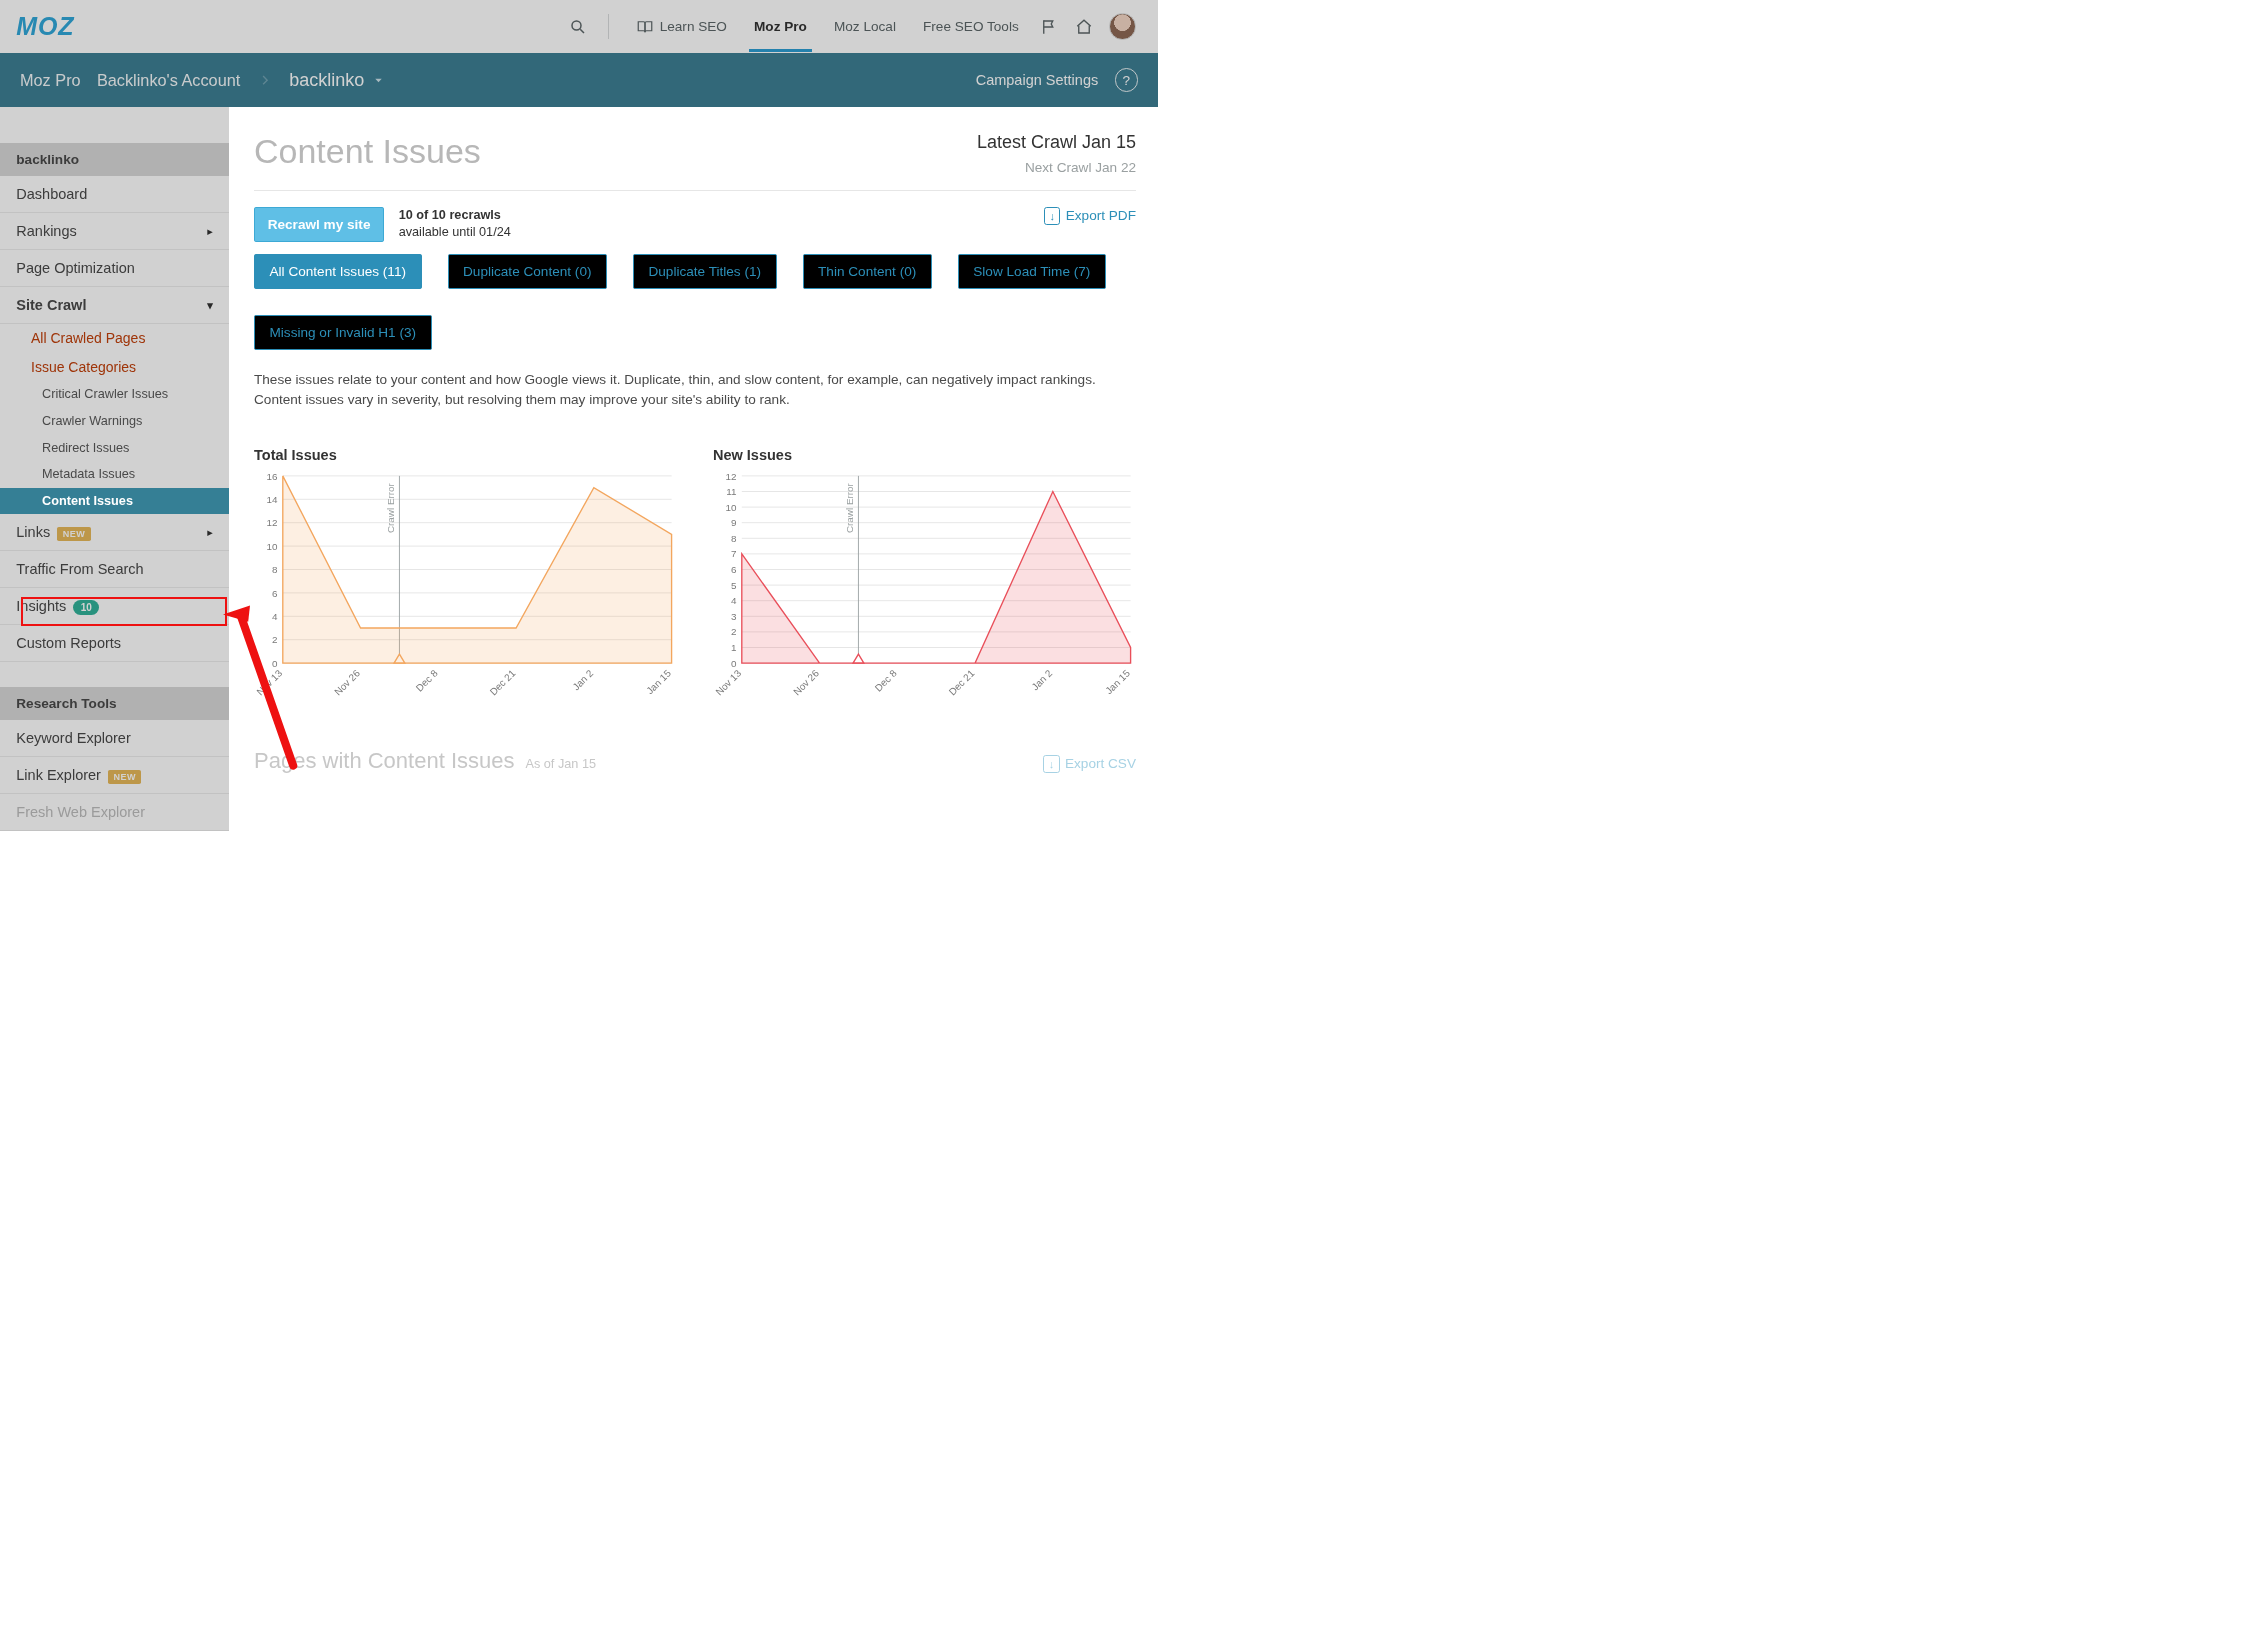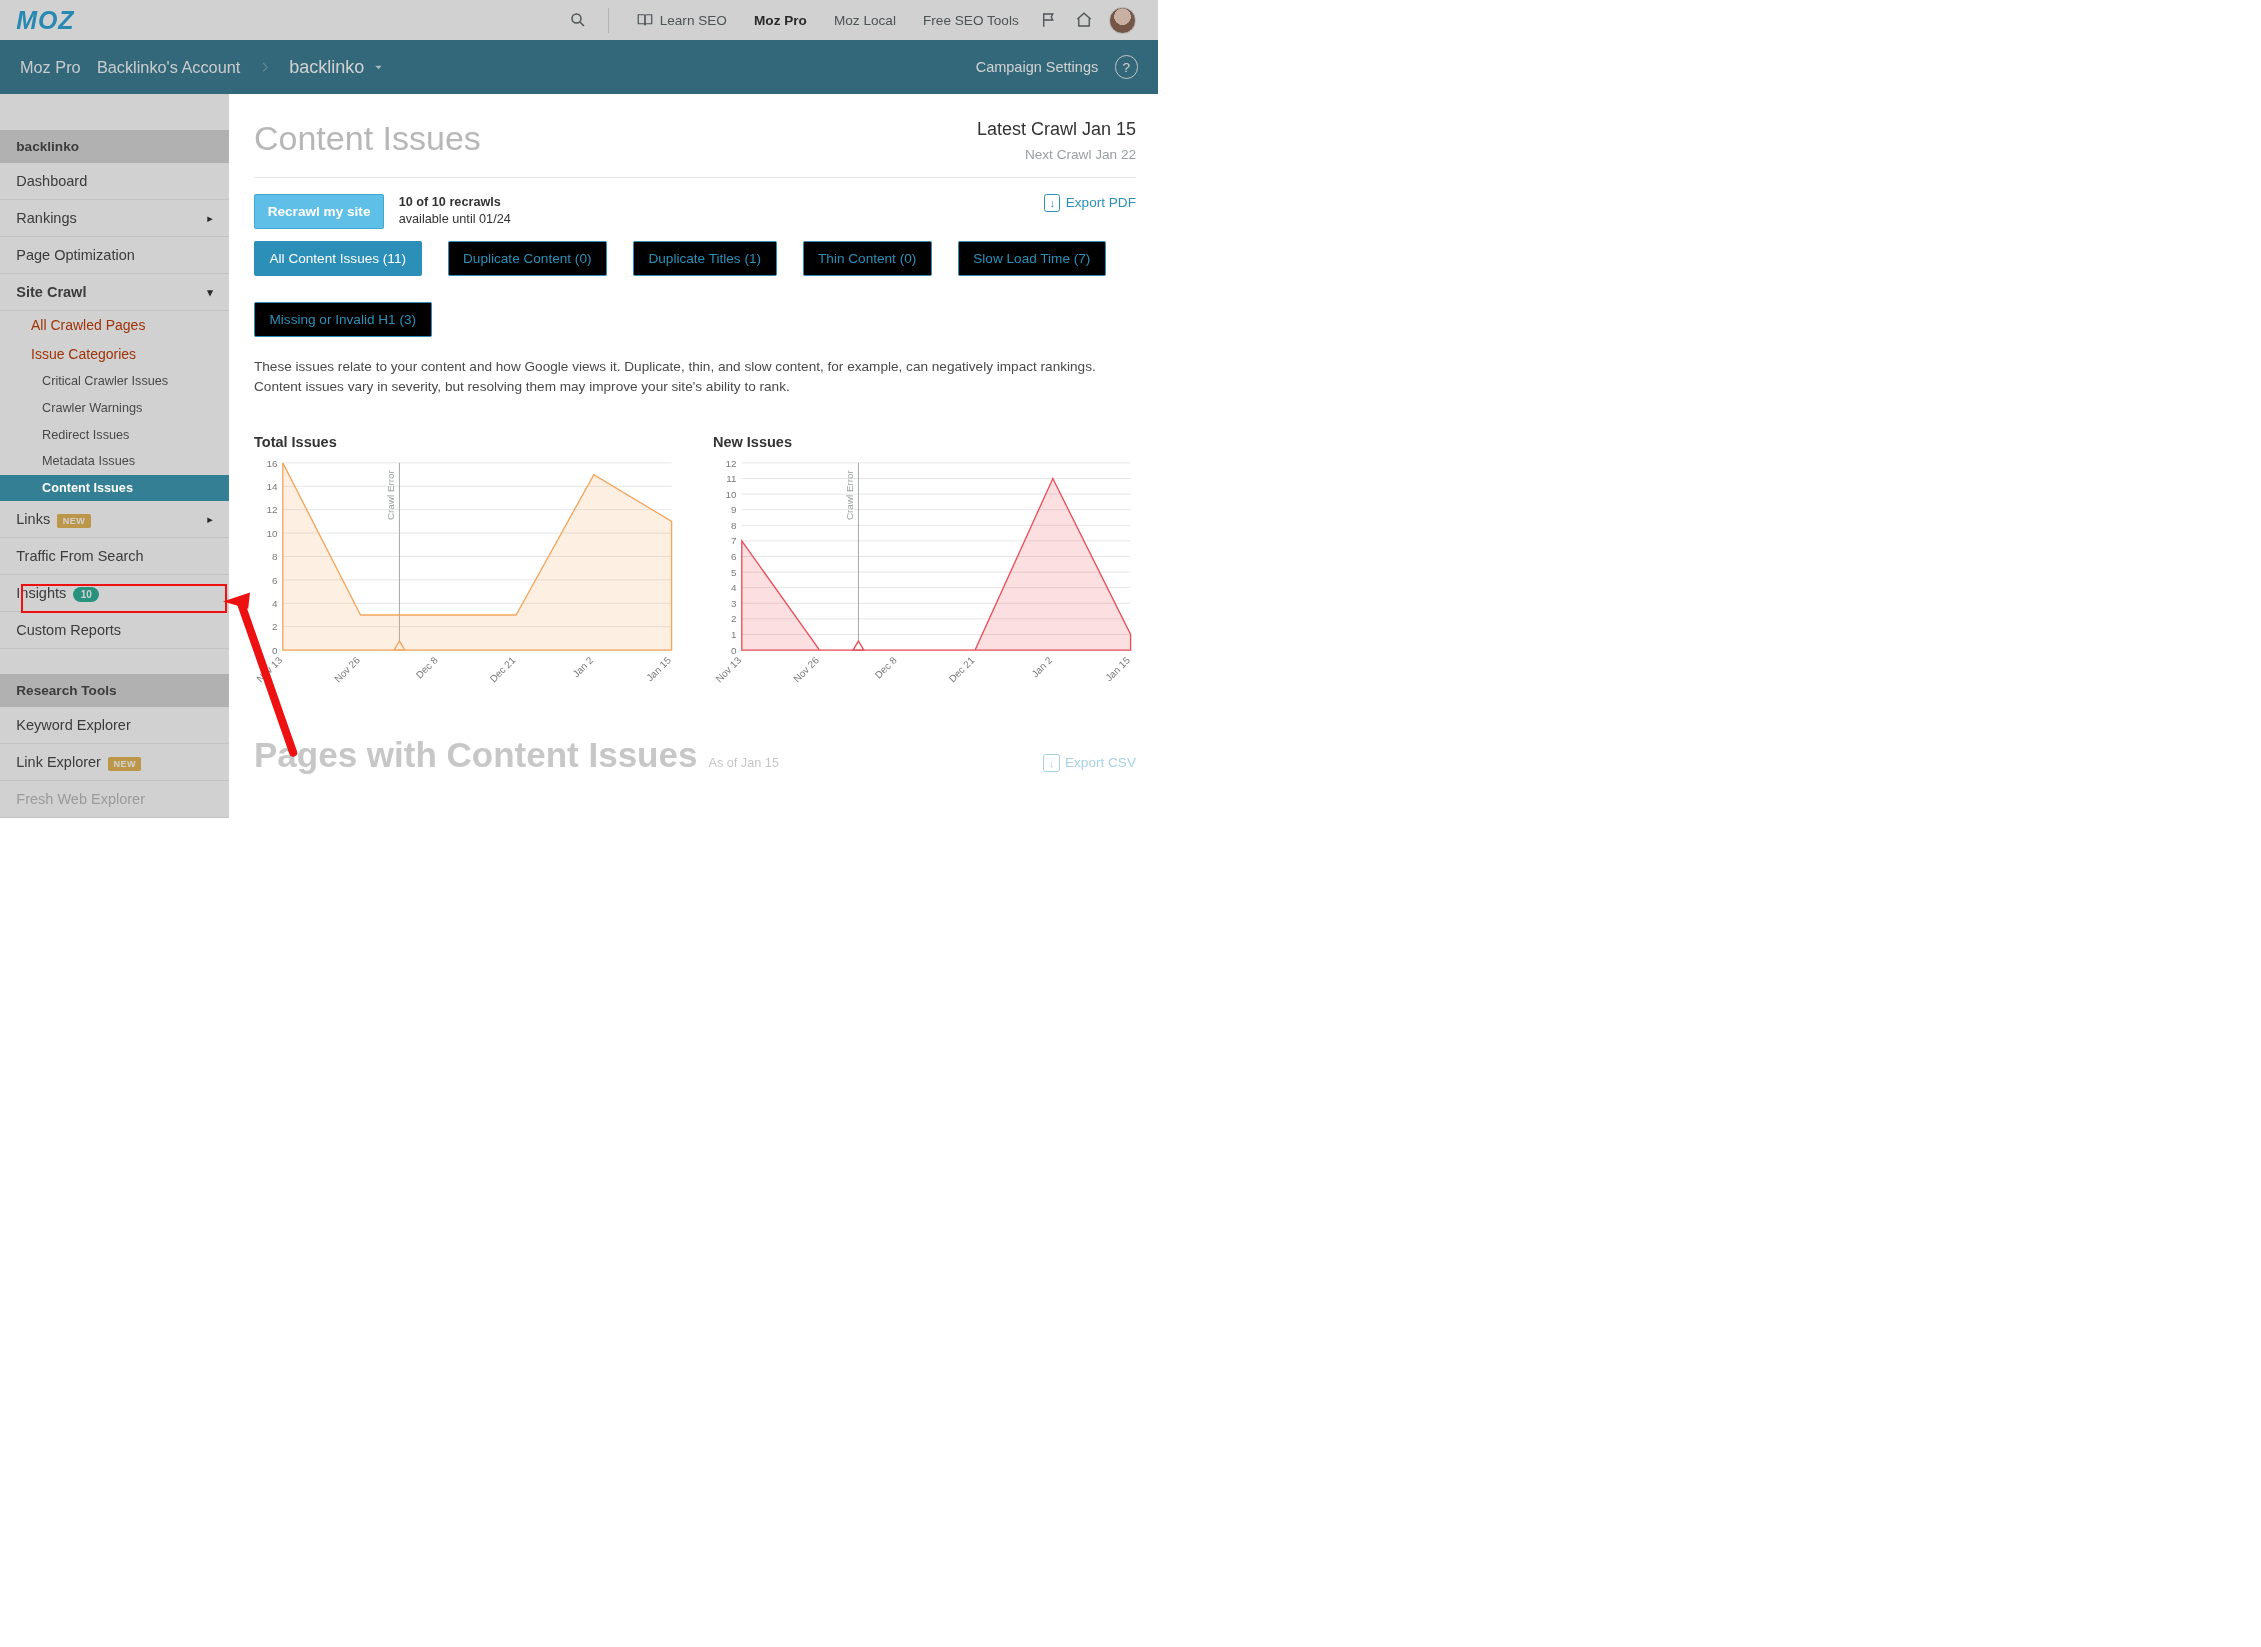--- a/index.html
+++ b/index.html
@@ -1,18 +1,18 @@
 <!DOCTYPE html>
 <html style="font-size:14.5px"><head>
 <meta charset="utf-8">
 <style>
 * { margin: 0; padding: 0; box-sizing: border-box; }
 body { font-family: -apple-system, BlinkMacSystemFont, "Segoe UI", Helvetica, Arial, sans-serif; background: #fff; color: #333; width: 1158px; }
 .dim-overlay { position: absolute; inset: 0; background: rgba(0,0,0,0.18); pointer-events: none; z-index: 5; }
-.topbar { position: relative; height: 40px; background: #fff; display: flex; align-items: center; padding: 0 22px 0 16.3px; }
+.topbar { position: relative; height: 53px; background: #fff; display: flex; align-items: center; padding: 0 22px 0 16.3px; }
 .logo { color: #31a8d9; font-weight: 900; font-size: 25px; letter-spacing: 0.9px; font-style: italic; }
 .top-spacer { flex: 1; }
 .topnav { display: flex; align-items: center; gap: 16.3px; color: #5d6769; font-size: 13.6px; }
 .topnav .icon { width: 18px; height: 18px; display: inline-flex; align-items: center; justify-content: center; }
 .topnav .divider { width: 0.9px; height: 25px; background: #d9dcdd; margin: 0 5.4px; }
 .topnav .learn { display: flex; align-items: center; gap: 5.4px; color: #5d6769; }
 .topnav .item { padding: 16.3px 5.4px; position: relative; cursor: pointer; }
 .topnav .item.active { color: #333; font-weight: 600; }
 .topnav .item.active::after { content:""; position:absolute; left:0; right:0; bottom:-1.8px; height:3.6px; background:#2c9ed4; }
 .avatar { width: 27px; height: 27px; border-radius: 50%; background: radial-gradient(circle at 50% 35%, #f4d7c6 0 40%, #8f6a56 41% 100%); border:0.9px solid #ddd; }
@@ -52,21 +52,21 @@
 .pill { border:1.4px solid #2c8fb8; color:#2c8fb8; background:#000000; font-size:13.6px; padding:9px 14.5px; cursor:pointer; border-radius:1.8px; }
 .pill.active { background:#2c8fb8; color:#fff; }
 .body-text { margin-top:20px; font-size:13.6px; color:#4a4a4a; line-height:1.5; }
 .charts { display:flex; gap:36px; margin-top:36px; }
 .chart-col { flex:1; }
 .chart-title { font-size:14.5px; font-weight:700; color:#333; margin-bottom:7.2px; }
 .chart-box { position:relative; height:235px; }
 .chart-box svg { width:100%; height:100%; }
 .section2 { margin-top:43px; }
 .section2-head { display:flex; align-items:baseline; gap:11px; }
-.section2-title { font-size:35px; font-weight:700; color:#c7c7c7;text-align:right; }
+.section2-title { font-size:22px; font-weight:400; color:#c7c7c7;text-align:right; }
 .section2-sub { font-size:12.7px; color:#c7c7c7; }
 .export-csv { margin-left:auto; color:#a7d2e4; font-size:13.6px; display:flex; align-items:center; gap:5.4px; cursor:pointer; }
 svg { display:block; }
 </style>
 </head>
 <body>
 
 <div class="topbar">
   <div class="dim-overlay"></div>
   <div class="logo">MOZ</div>

